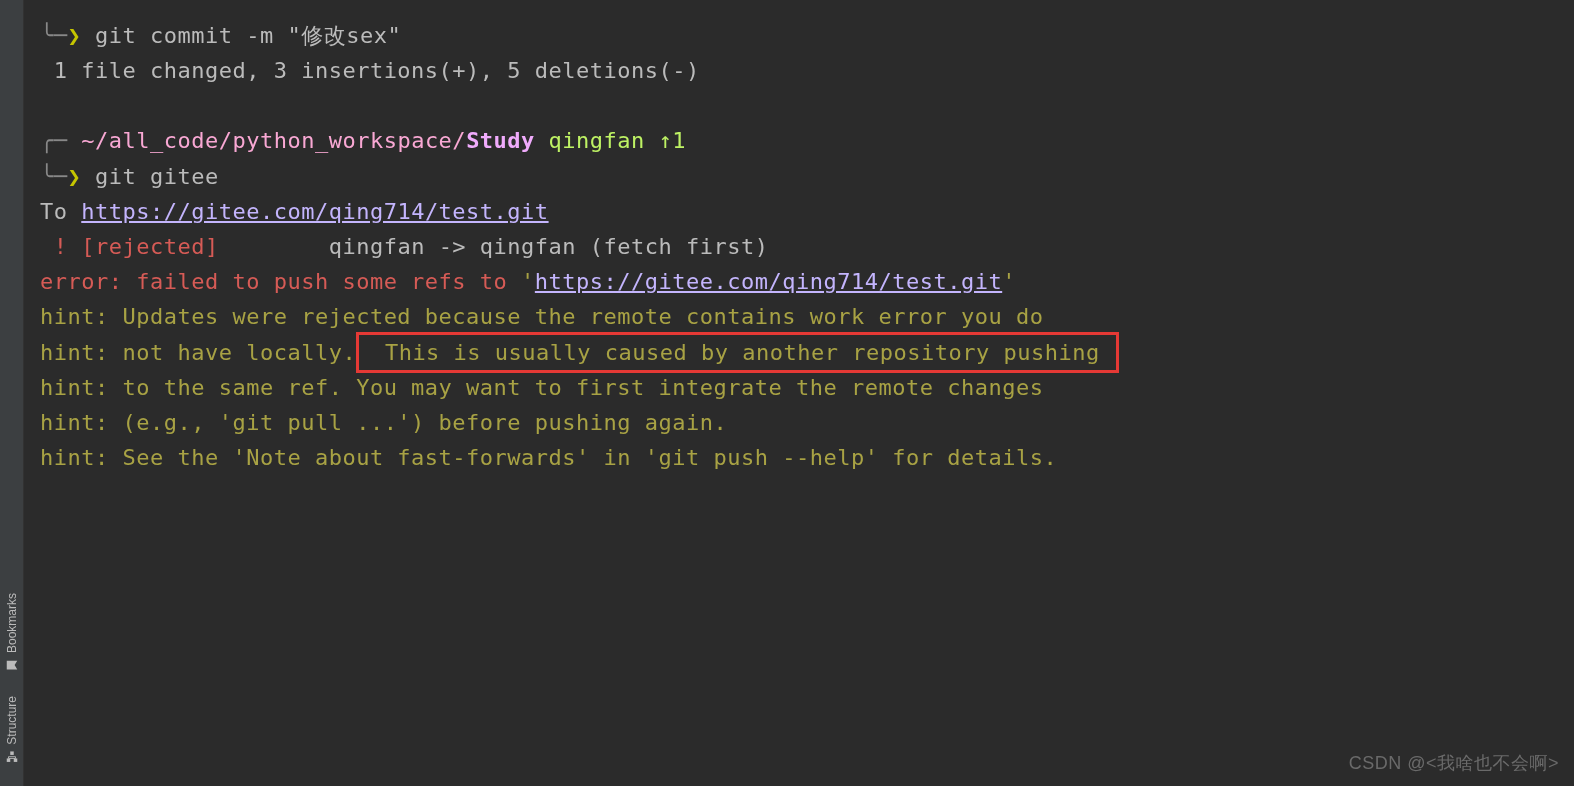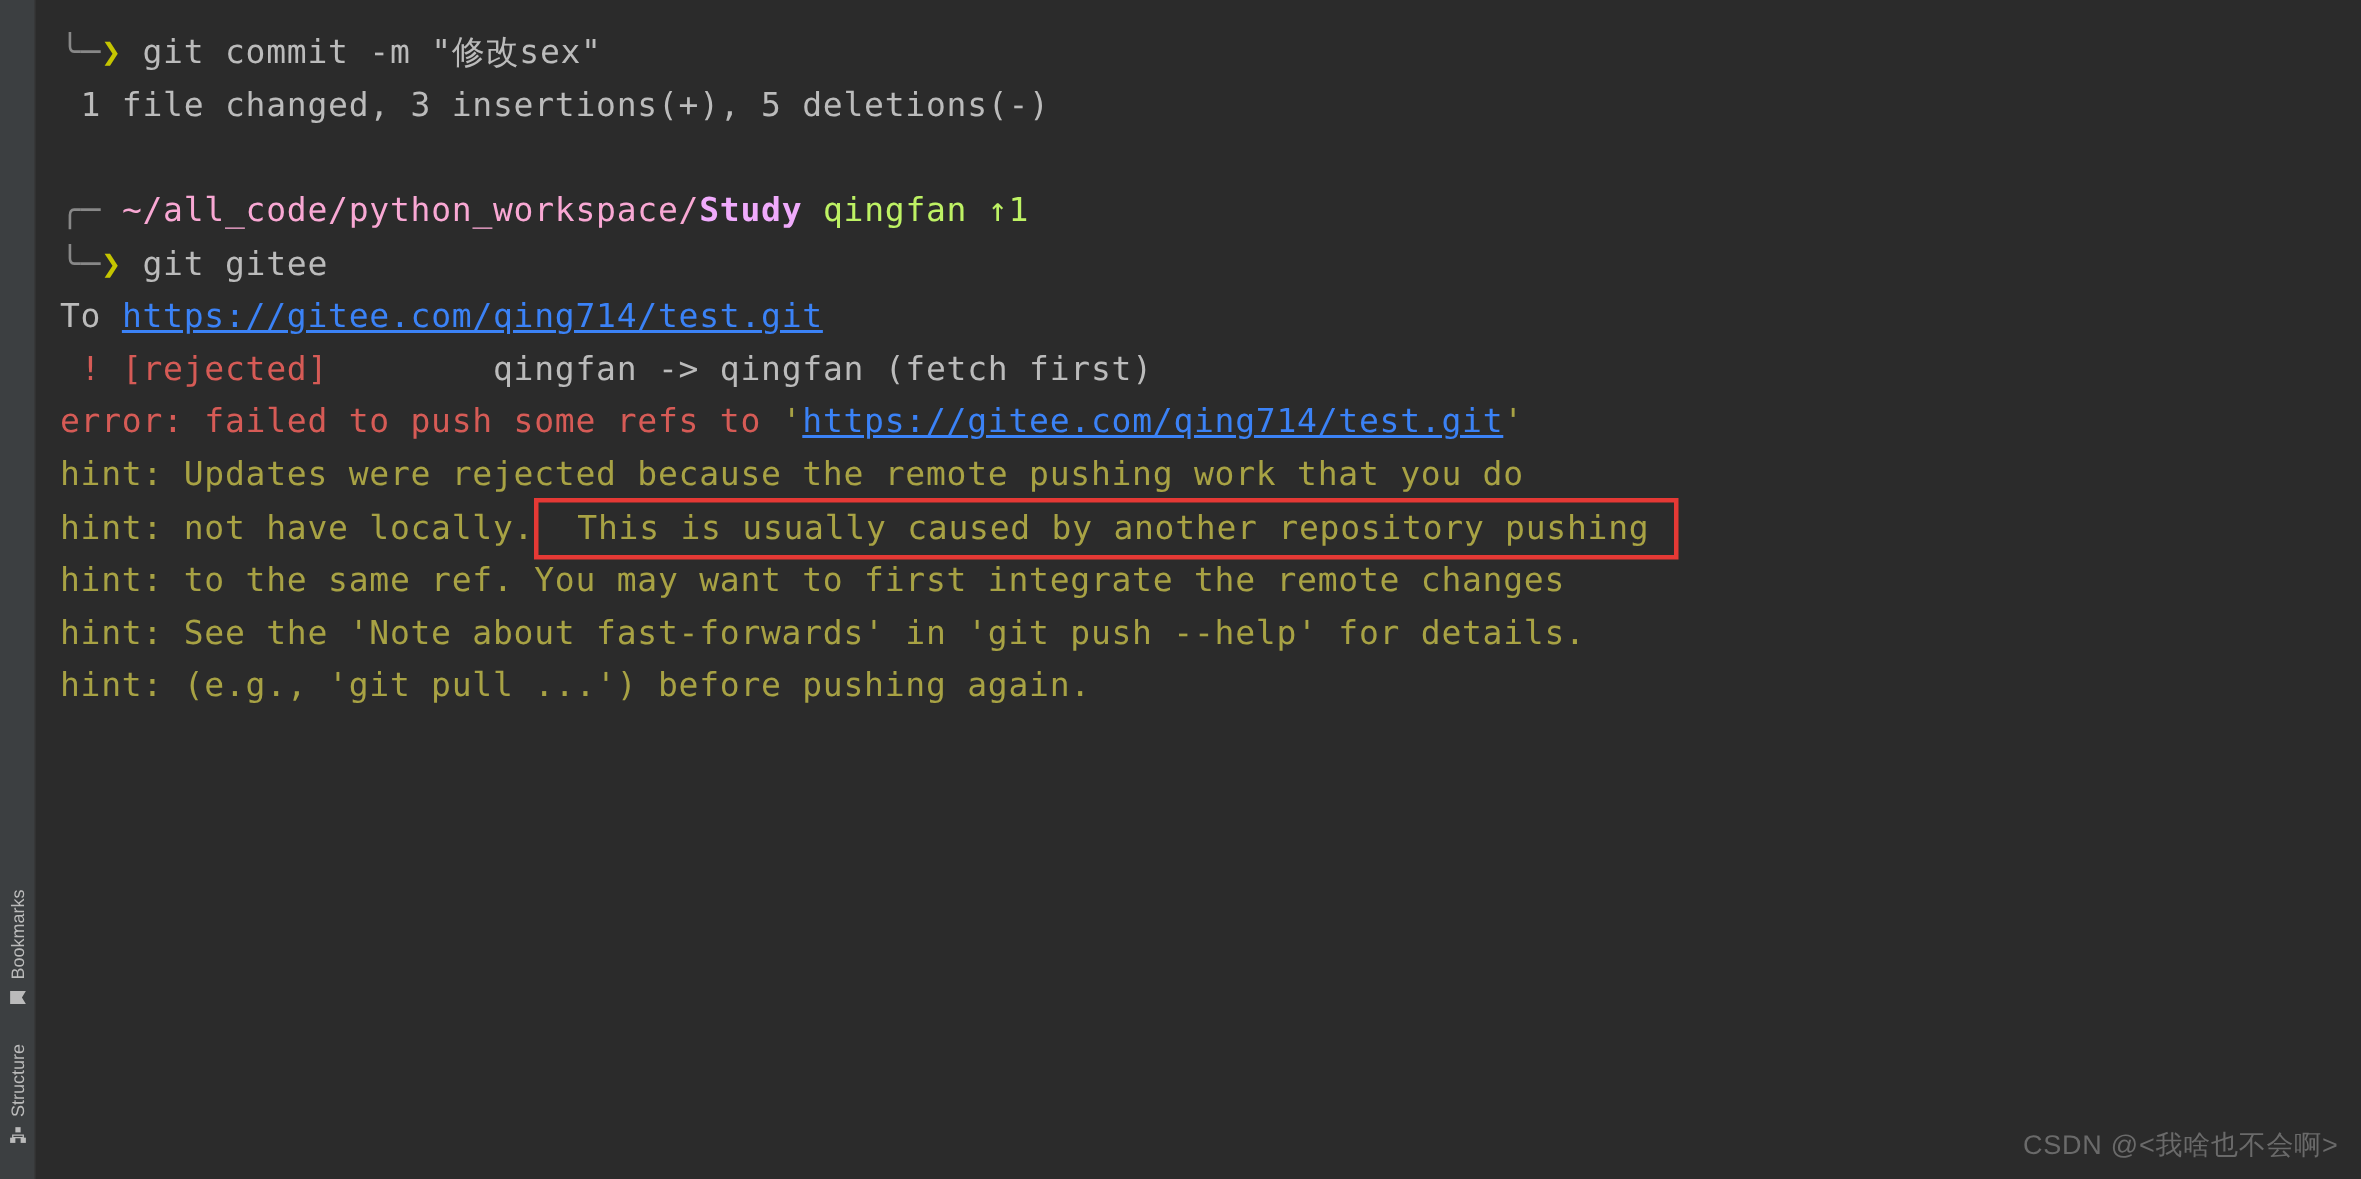--- a/index.html
+++ b/index.html
@@ -72,21 +72,21 @@
     .green {
       color: #bef264;
     }
     .red {
       color: #d65b56;
     }
     .olive {
       color: #a8a244;
     }
     .link {
-      color: #3b82f6;
+      color: #c4b5fd;
       text-decoration: underline;
       margin-top: 24px;
     }
     .spacer {
       height: 35px;
     }
     .highlight-box {
       border: 3px solid #e53935;
       display: inline;
       padding: 5px 3px 5px 12px;
@@ -136,24 +136,24 @@
   <div class="line"><span class="bracket-top">╭─ </span><span class="cyan">~/all_code/python_workspace/</span><span class="cyan-bold">Study</span><span class="green"> qingfan </span><span class="green">↑1</span></div>
 
   <div class="line"><span class="bracket-top">╰─</span><span class="arrow-yellow">❯</span> <span class="gray-text">git gitee</span></div>
 
   <div class="line"><span class="gray-text">To </span><span class="link">https://gitee.com/qing714/test.git</span></div>
 
   <div class="line"><span class="red"> ! </span><span class="red">[rejected]</span><span class="gray-text">        qingfan -&gt; qingfan (fetch first)</span></div>
 
   <div class="line"><span class="red">error: failed to push some refs to </span><span class="olive">'</span><span class="link">https://gitee.com/qing714/test.git</span><span class="olive">'</span></div>
 
-  <div class="line olive">hint: Updates were rejected because the remote pushing work that you do</div>
+  <div class="line olive">hint: Updates were rejected because the remote contains work error you do</div>
 
   <div class="line"><span class="olive">hint: not have locally.</span><span class="highlight-box"><span class="olive"> This is usually caused by another repository pushing </span></span></div>
 
   <div class="line olive">hint: to the same ref. You may want to first integrate the remote changes</div>
 
+  <div class="line olive">hint: (e.g., 'git pull ...') before pushing again.</div>
+
   <div class="line olive">hint: See the 'Note about fast-forwards' in 'git push --help' for details.</div>
-
-  <div class="line olive">hint: (e.g., 'git pull ...') before pushing again.</div>
 
   <div class="watermark">CSDN @&lt;我啥也不会啊&gt;</div>
 </div>
 
 </body></html>

